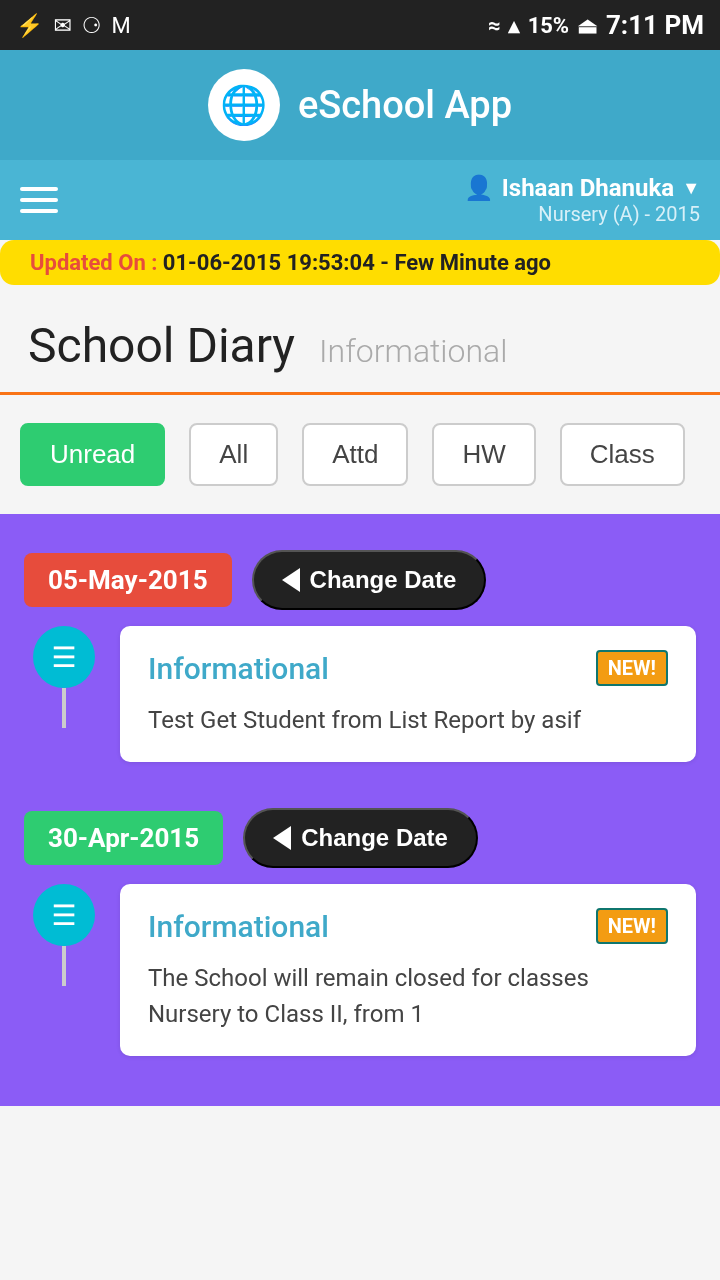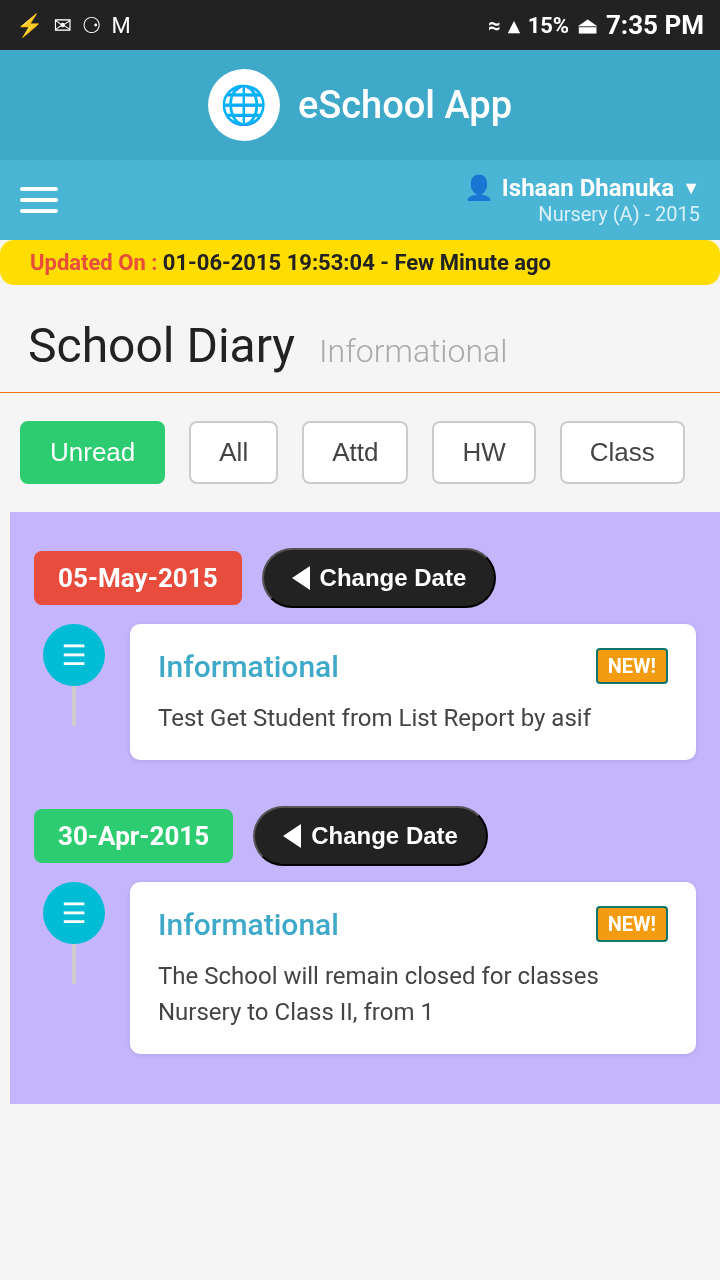--- a/index.html
+++ b/index.html
@@ -80,21 +80,21 @@
     .update-bar span.label { color: #e74c3c; }
     .update-bar span.value { color: #222; }
 
     
     .page-title-area {
       padding: 32px 28px 18px 28px;
       background: #f5f5f5;
       display: flex;
       align-items: baseline;
       gap: 24px;
-      border-bottom: 1px solid #f97316;
+      border-bottom: 3px solid #f97316;
     }
     .page-title { font-size: 48px; font-weight: 400; color: #222; }
     .page-subtitle { font-size: 32px; color: #aaa; font-weight: 300; }
 
     
     .filter-tabs {
       padding: 28px 20px;
       display: flex;
       gap: 24px;
       background: #f5f5f5;
@@ -113,22 +113,21 @@
     }
     .filter-tab.active {
       background: #2ecc71;
       color: #fff;
       border-color: #2ecc71;
     }
 
     
     .timeline-content {
       padding: 20px 0;
-      background: #c4b5fd;
-      margin-left: 10px;
+      background: #8b5cf6;
     }
 
     
     .date-row {
       display: flex;
       align-items: center;
       gap: 20px;
       padding: 16px 24px;
     }
     .date-badge {
@@ -240,21 +239,21 @@
     <span>⚡</span>
     <span>✉</span>
     <span>⚆</span>
     <span>M</span>
   </div>
   <div class="status-right">
     <span>≈</span>
     <span>▴</span>
     <span>15%</span>
     <span>⏏</span>
-    <span class="status-time">7:35 PM</span>
+    <span class="status-time">7:11 PM</span>
   </div>
 </div>
 
 <div class="app-header">
   <div class="logo-circle">
     <span class="logo-icon">🌐</span>
   </div>
   <span class="app-title">eSchool App</span>
 </div>
 

